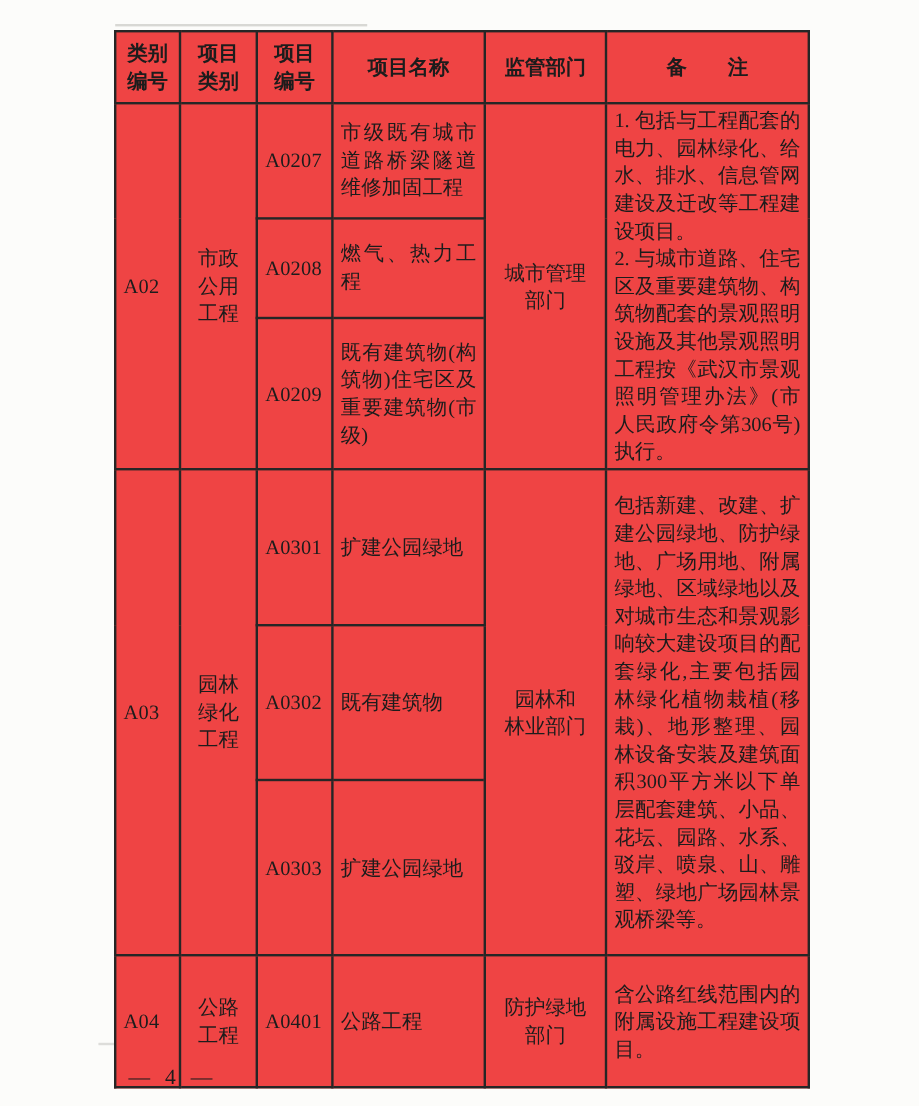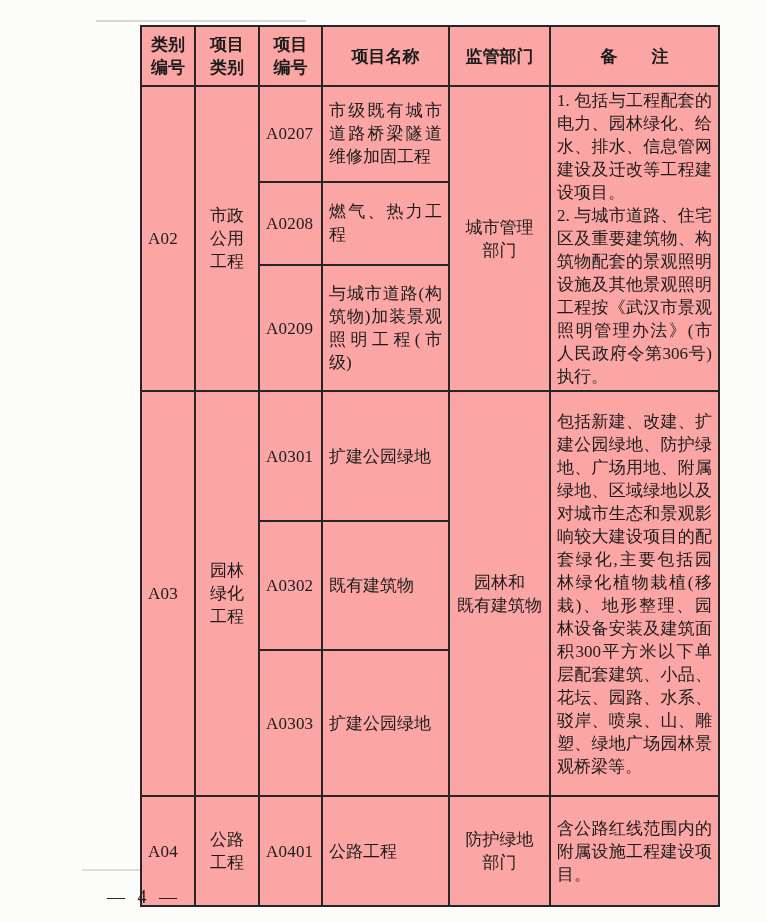--- a/index.html
+++ b/index.html
@@ -17,22 +17,21 @@
     width: 766px;
     height: 922px;
   }
   table.doc {
     position: absolute;
     left: 95px;
     top: 25px;
     width: 578px;
     border-collapse: collapse;
     table-layout: fixed;
-    background: #fca5a5;
-    margin-left: 45px;
+    background: #ef4444;
   }
   table.doc th, table.doc td {
     border: 2px solid #262626;
     padding: 2px 6px;
     vertical-align: middle;
     font-size: 17px;
     line-height: 23px;
     overflow: hidden;
   }
   .pre { white-space: pre-line; }
@@ -132,32 +131,32 @@
 部门</td>
       <td class="remark pre" rowspan="3">1. 包括与工程配套的电力、园林绿化、给水、排水、信息管网建设及迁改等工程建设项目。
 2. 与城市道路、住宅区及重要建筑物、构筑物配套的景观照明设施及其他景观照明工程按《武汉市景观照明管理办法》(市人民政府令第306号)执行。</td>
     </tr>
     <tr class="r208">
       <td class="pcode">A0208</td>
       <td class="pname">燃气、热力工程</td>
     </tr>
     <tr class="r209">
       <td class="pcode">A0209</td>
-      <td class="pname">与城市道路(构筑物)加装景观照明工程(市级)</td>
+      <td class="pname">既有建筑物(构筑物)住宅区及重要建筑物(市级)</td>
     </tr>
 
     <tr class="r301">
       <td class="code" rowspan="3">A03</td>
       <td class="cat pre" rowspan="3">园林
 绿化
 工程</td>
       <td class="pcode">A0301</td>
       <td class="pname">扩建公园绿地</td>
       <td class="reg pre" rowspan="3">园林和
-既有建筑物</td>
+林业部门</td>
       <td class="remark pre" rowspan="3">包括新建、改建、扩建公园绿地、防护绿地、广场用地、附属绿地、区域绿地以及对城市生态和景观影响较大建设项目的配套绿化,主要包括园林绿化植物栽植(移栽)、地形整理、园林设备安装及建筑面积300平方米以下单层配套建筑、小品、花坛、园路、水系、驳岸、喷泉、山、雕塑、绿地广场园林景观桥梁等。</td>
     </tr>
     <tr class="r302">
       <td class="pcode">A0302</td>
       <td class="pname">既有建筑物</td>
     </tr>
     <tr class="r303">
       <td class="pcode">A0303</td>
       <td class="pname">扩建公园绿地</td>
     </tr>

